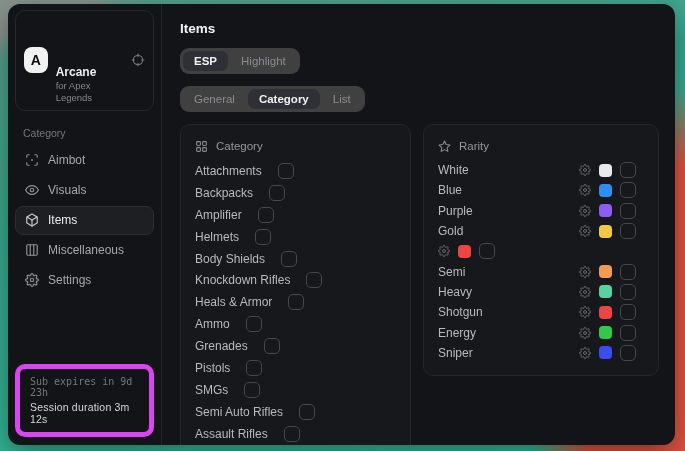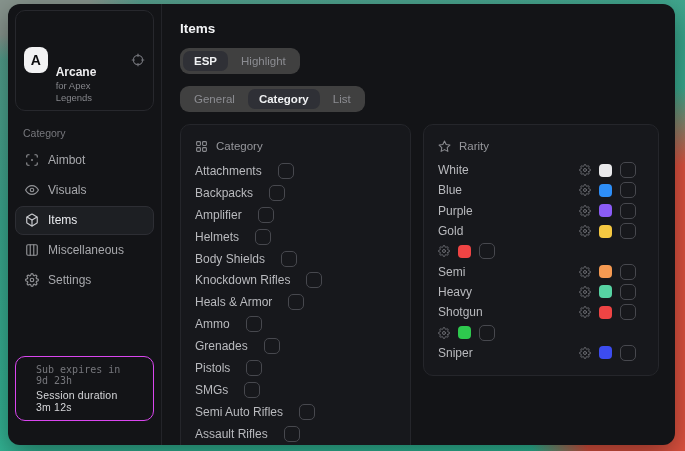--- a/index.html
+++ b/index.html
@@ -27,21 +27,21 @@
   .pname{font-size:12px;font-weight:bold;color:#ededef;}
   .psub{font-size:9.5px;color:#85868b;}
   .picon{margin-left:auto;color:#6f7076;display:flex;}
   .picon svg{width:14px;height:14px;}
   .slabel{font-size:10.5px;color:#77787d;margin:8px 0 6px 9px;}
   .nav-item{height:27px;display:flex;align-items:center;gap:9px;padding:0 9px;
     margin:1px;border-radius:8px;border:1px solid transparent;color:#a7a8ac;font-size:12px;cursor:pointer;}
   .nav-item.active{background:#1d1f23;border-color:#2d2e34;color:#e9eaee;}
   .nav-item svg{width:14px;height:14px;opacity:.85;}
   .sp{flex:1;}
-  .status{border:1px solid #d946ef;border-radius:10px;padding:7px 20px;margin:0 1px 18px;}
+  .status{border:5px solid #d946ef;border-radius:10px;padding:7px 10px;margin:0 1px 2px;}
   .st1{font-family:"DejaVu Sans Mono",monospace;font-size:10px;color:#76777c;margin-bottom:3px;}
   .st2{font-size:10.5px;color:#d6d7da;letter-spacing:.2px;}
   
   .main{flex:1;box-sizing:border-box;padding:17px 16px 0 18px;}
   .title{font-size:13.5px;font-weight:bold;color:#f2f3f5;}
   .seg{display:inline-flex;background:#404040;border-radius:9px;padding:3px;gap:2px;margin-top:12px;}
   .seg-wrap{display:block;}
   .seg-btn{padding:4px 11px;font-size:11.5px;color:#8b8c91;border-radius:7px;
     background:transparent;border:none;font-family:inherit;cursor:pointer;}
   .seg-btn.active{background:#2f3036;color:#f0f1f3;font-weight:bold;}
@@ -315,20 +315,21 @@
               <span class="gear">
                 <svg viewBox="0 0 24 24" fill="none" stroke="currentColor" stroke-width="2" stroke-linecap="round" stroke-linejoin="round">
                   <circle cx="12" cy="12" r="3"></circle>
                   <path d="M19.4 15a1.65 1.65 0 0 0 .33 1.82l.06.06a2 2 0 0 1 0 2.83 2 2 0 0 1-2.83 0l-.06-.06a1.65 1.65 0 0 0-1.82-.33 1.65 1.65 0 0 0-1 1.51V21a2 2 0 0 1-2 2 2 2 0 0 1-2-2v-.09A1.65 1.65 0 0 0 9 19.4a1.65 1.65 0 0 0-1.82.33l-.06.06a2 2 0 0 1-2.83 0 2 2 0 0 1 0-2.83l.06-.06a1.65 1.65 0 0 0 .33-1.82 1.65 1.65 0 0 0-1.51-1H3a2 2 0 0 1-2-2 2 2 0 0 1 2-2h.09A1.65 1.65 0 0 0 4.6 9a1.65 1.65 0 0 0-.33-1.82l-.06-.06a2 2 0 0 1 0-2.83 2 2 0 0 1 2.83 0l.06.06a1.65 1.65 0 0 0 1.82.33H9a1.65 1.65 0 0 0 1-1.51V3a2 2 0 0 1 2-2 2 2 0 0 1 2 2v.09a1.65 1.65 0 0 0 1 1.51 1.65 1.65 0 0 0 1.82-.33l.06-.06a2 2 0 0 1 2.83 0 2 2 0 0 1 0 2.83l-.06.06a1.65 1.65 0 0 0-.33 1.82V9a1.65 1.65 0 0 0 1.51 1H21a2 2 0 0 1 2 2 2 2 0 0 1-2 2h-.09a1.65 1.65 0 0 0-1.51 1z"></path>
                 </svg>
               </span>
               <span class="swatch" style="background: rgb(239, 68, 68);"></span>
               <span class="checkbox"></span>
             </div>
             <div class="rrow">
+              <span class="rlabel">Energy</span>
               <span class="gear">
                 <svg viewBox="0 0 24 24" fill="none" stroke="currentColor" stroke-width="2" stroke-linecap="round" stroke-linejoin="round">
                   <circle cx="12" cy="12" r="3"></circle>
                   <path d="M19.4 15a1.65 1.65 0 0 0 .33 1.82l.06.06a2 2 0 0 1 0 2.83 2 2 0 0 1-2.83 0l-.06-.06a1.65 1.65 0 0 0-1.82-.33 1.65 1.65 0 0 0-1 1.51V21a2 2 0 0 1-2 2 2 2 0 0 1-2-2v-.09A1.65 1.65 0 0 0 9 19.4a1.65 1.65 0 0 0-1.82.33l-.06.06a2 2 0 0 1-2.83 0 2 2 0 0 1 0-2.83l.06-.06a1.65 1.65 0 0 0 .33-1.82 1.65 1.65 0 0 0-1.51-1H3a2 2 0 0 1-2-2 2 2 0 0 1 2-2h.09A1.65 1.65 0 0 0 4.6 9a1.65 1.65 0 0 0-.33-1.82l-.06-.06a2 2 0 0 1 0-2.83 2 2 0 0 1 2.83 0l.06.06a1.65 1.65 0 0 0 1.82.33H9a1.65 1.65 0 0 0 1-1.51V3a2 2 0 0 1 2-2 2 2 0 0 1 2 2v.09a1.65 1.65 0 0 0 1 1.51 1.65 1.65 0 0 0 1.82-.33l.06-.06a2 2 0 0 1 2.83 0 2 2 0 0 1 0 2.83l-.06.06a1.65 1.65 0 0 0-.33 1.82V9a1.65 1.65 0 0 0 1.51 1H21a2 2 0 0 1 2 2 2 2 0 0 1-2 2h-.09a1.65 1.65 0 0 0-1.51 1z"></path>
                 </svg>
               </span>
               <span class="swatch" style="background: rgb(46, 201, 78);"></span>
               <span class="checkbox"></span>
             </div>
             <div class="rrow">

